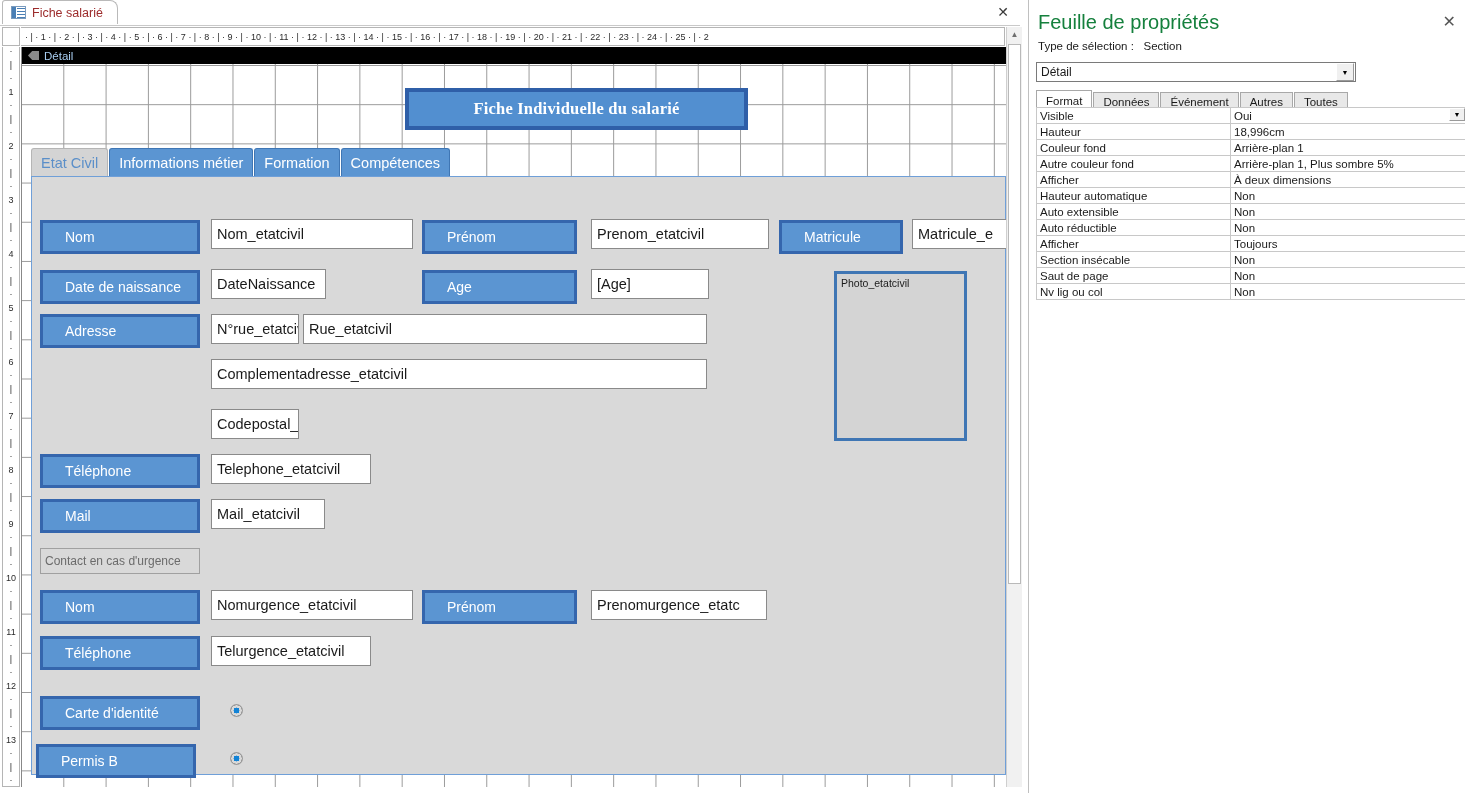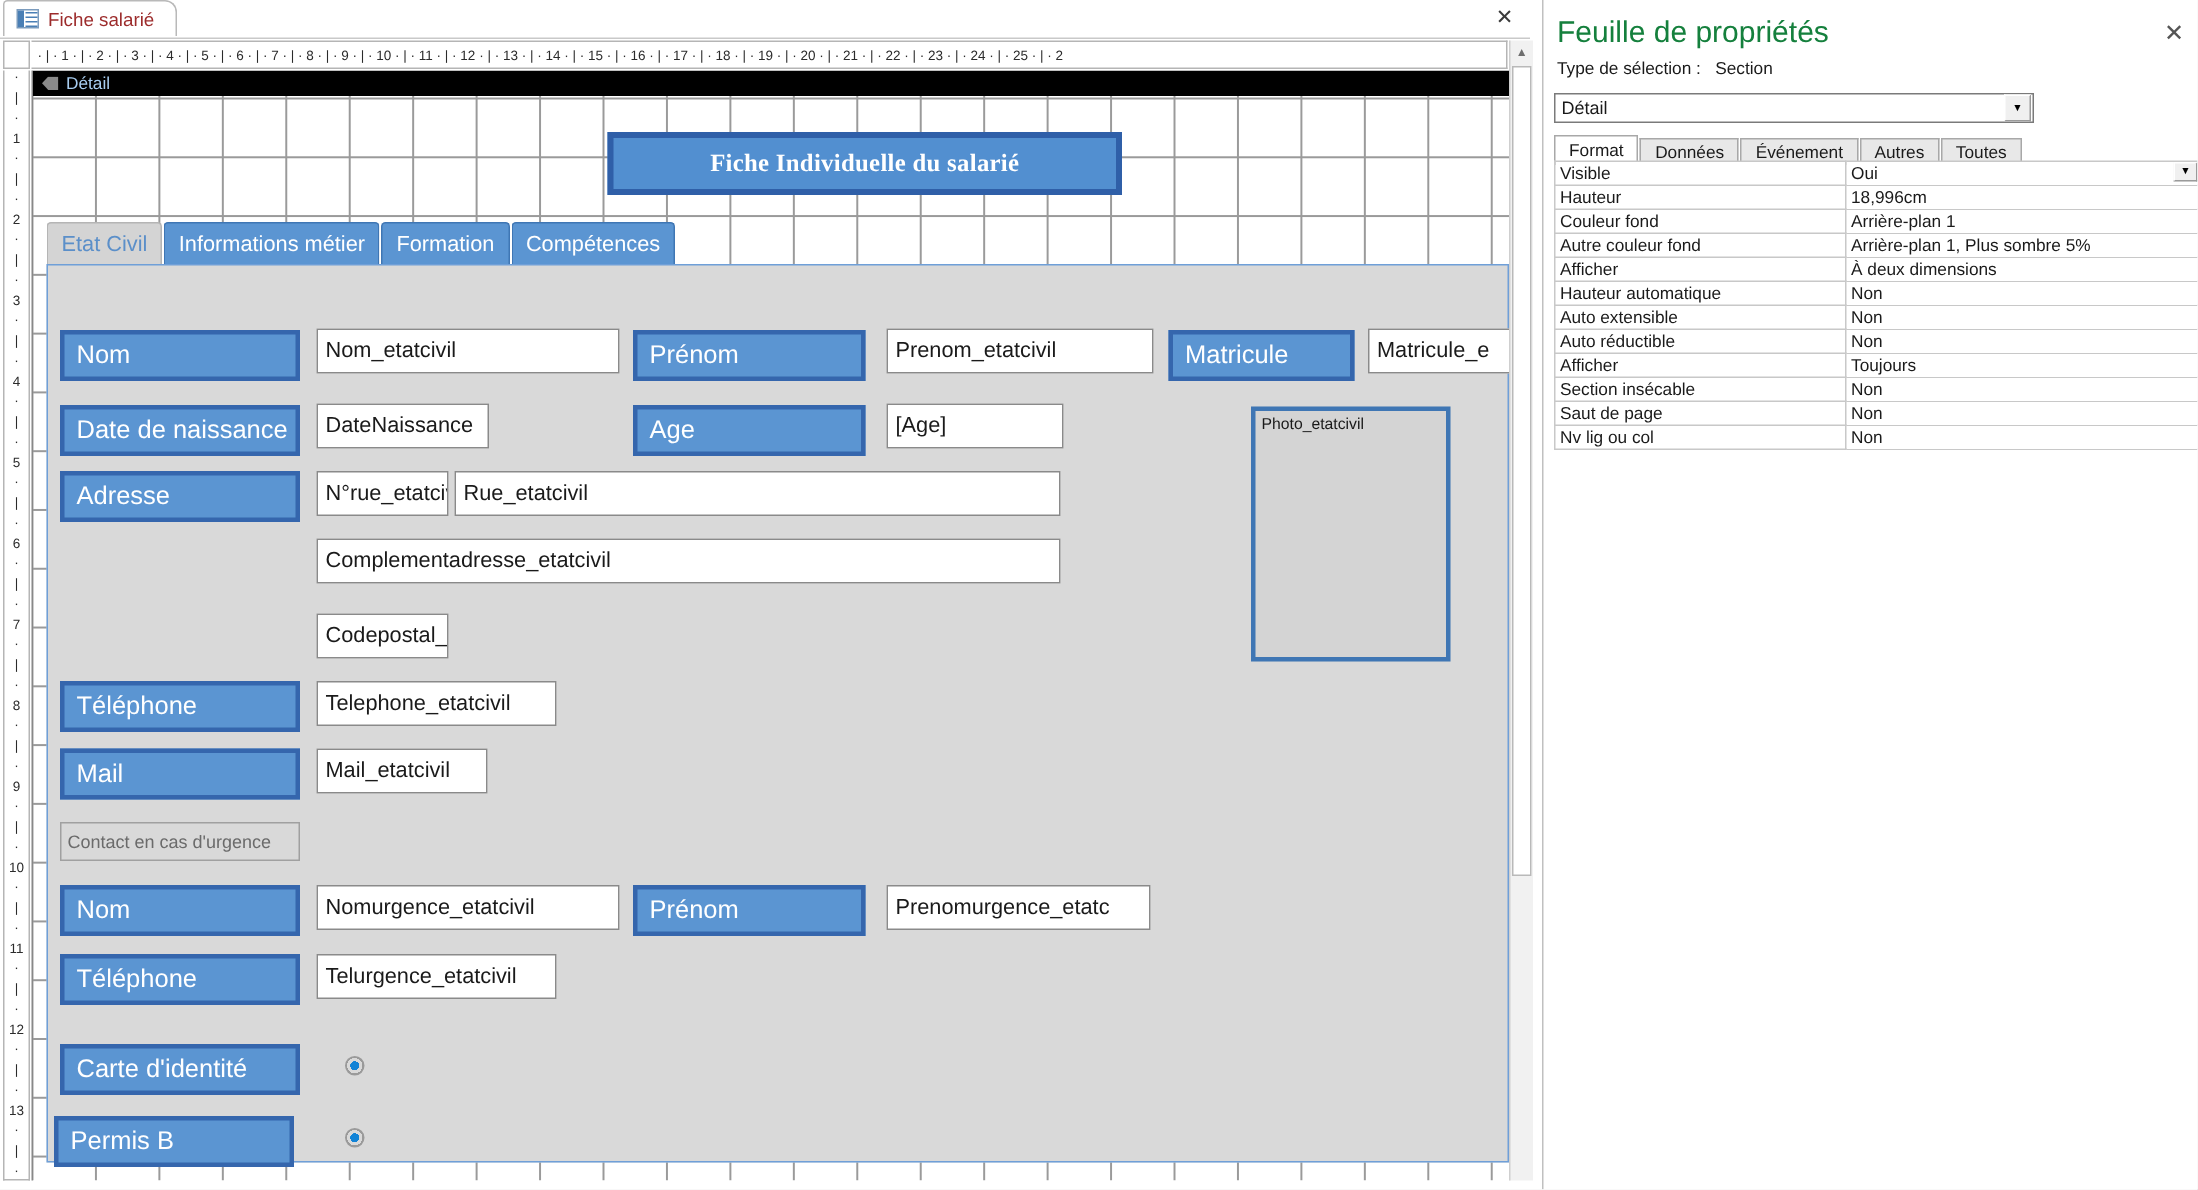--- a/index.html
+++ b/index.html
@@ -161,23 +161,23 @@
     box-sizing: border-box;
   }
 
   
   .lbl {
     position: absolute;
     background: #5b95d2;
     border: 3px solid #3566ad;
     box-sizing: border-box;
     display: flex; align-items: center;
-    padding-left: 8px;
+    padding-left: 22px;
     color: #ffffff;
-    font-size: 17px;
+    font-size: 14px;
     white-space: nowrap;
     overflow: hidden;
   }
   .txt {
     position: absolute;
     background: #ffffff;
     border: 1px solid #8a8a8a;
     box-sizing: border-box;
     display: flex; align-items: center;
     padding-left: 5px;

